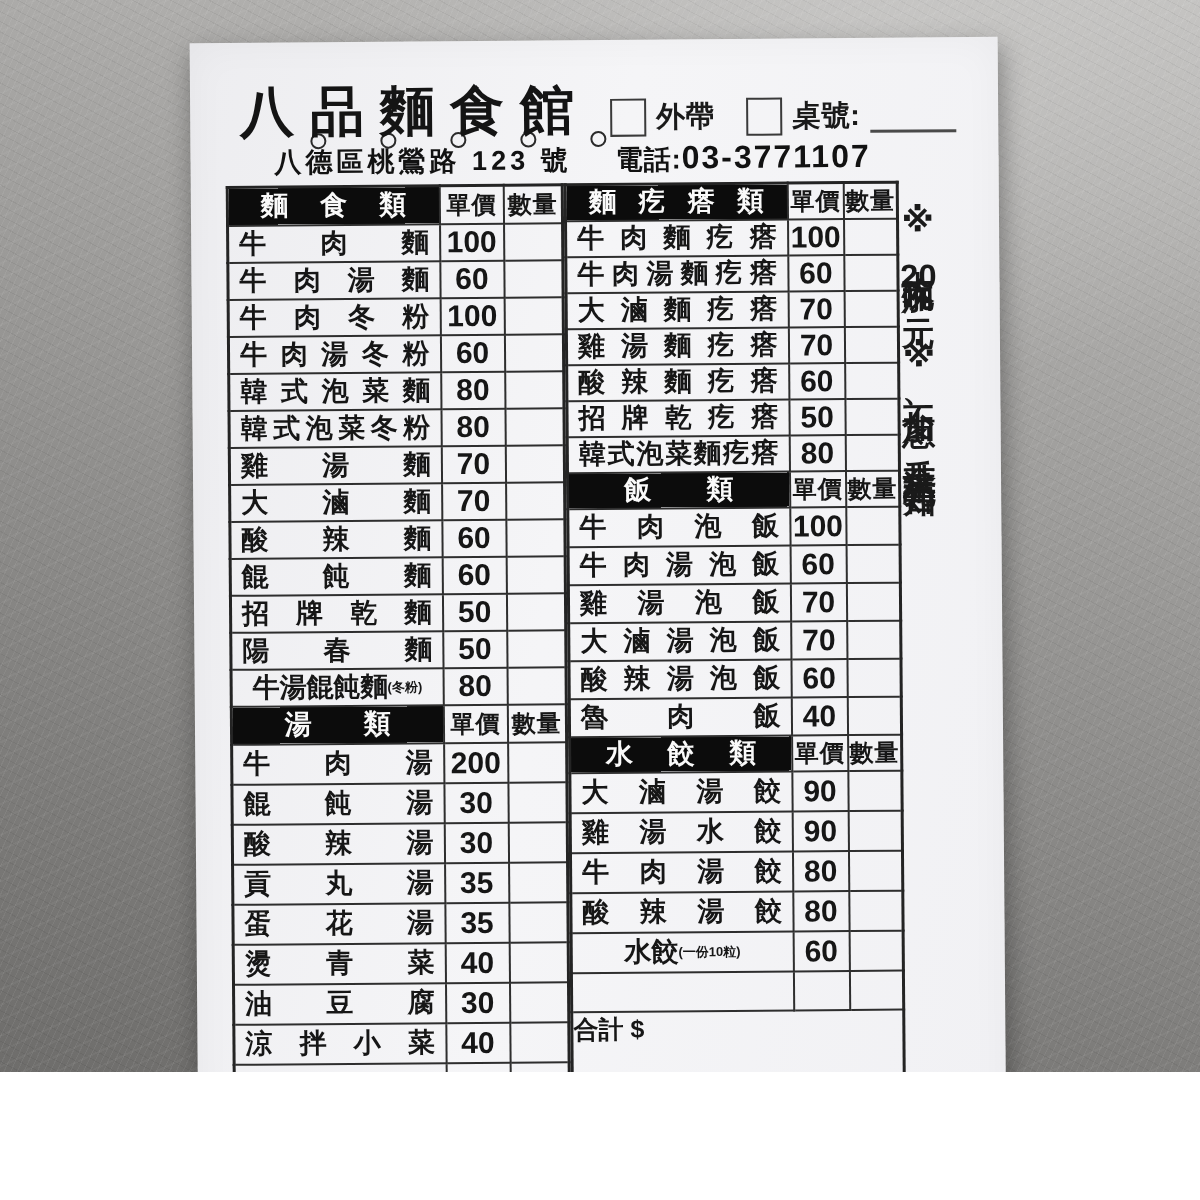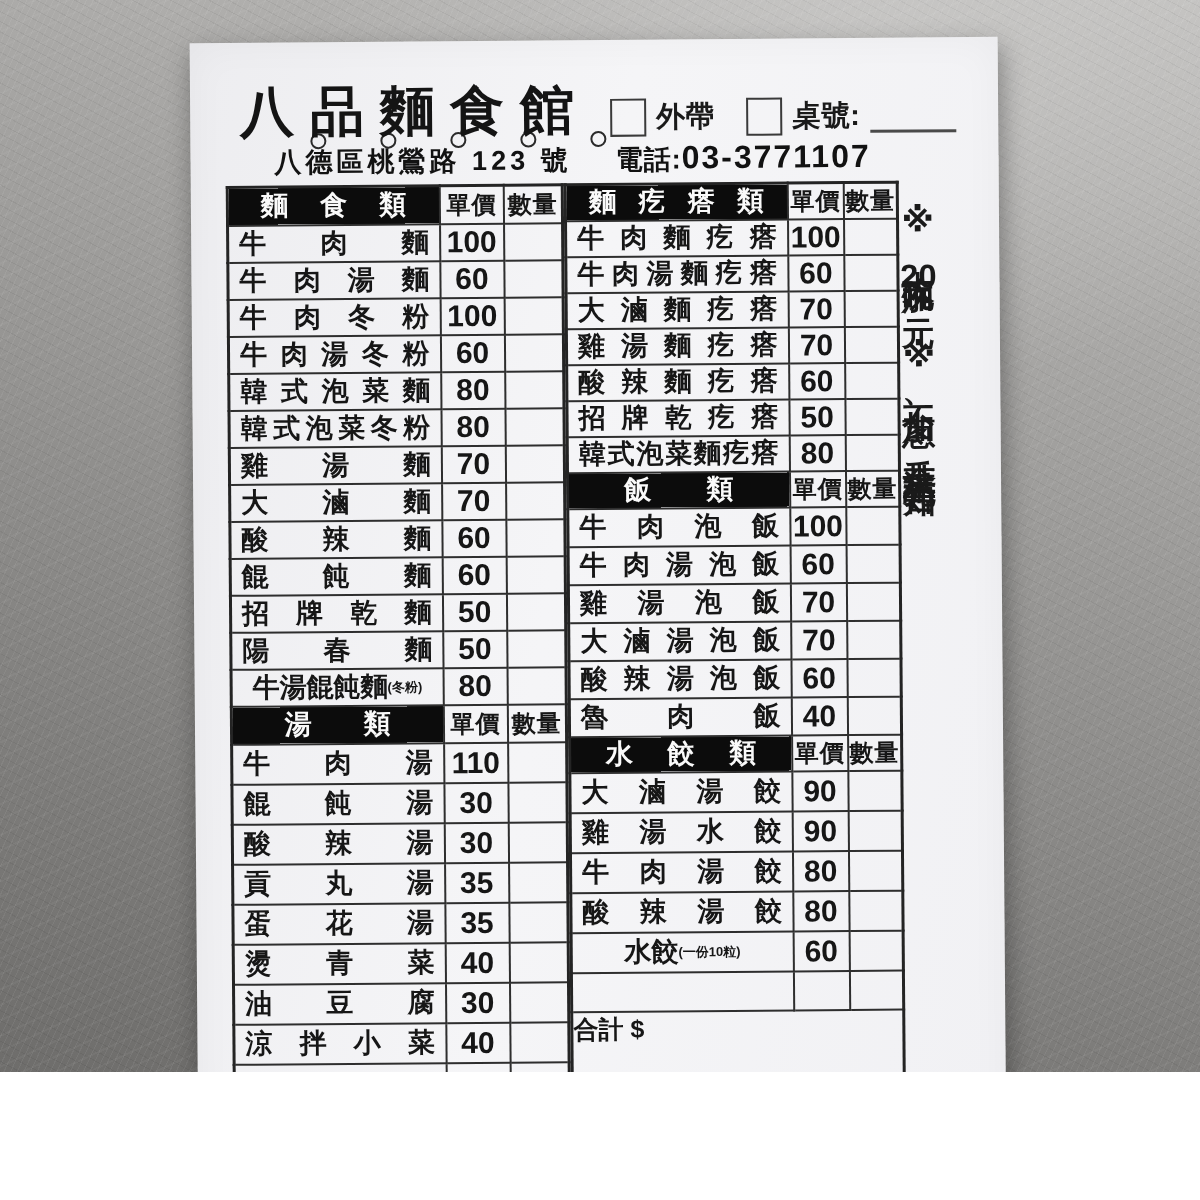--- a/index.html
+++ b/index.html
@@ -290,21 +290,21 @@
             <td class="col-head">數量</td>
           </tr>
           <tr style="height: 40px;">
             <td class="name">
               <span class="namewrap">
                 <span>牛</span>
                 <span>肉</span>
                 <span>湯</span>
               </span>
             </td>
-            <td class="price">110</td>
+            <td class="price">200</td>
             <td class="qty"></td>
           </tr>
           <tr style="height: 40px;">
             <td class="name">
               <span class="namewrap">
                 <span>餛</span>
                 <span>飩</span>
                 <span>湯</span>
               </span>
             </td>

